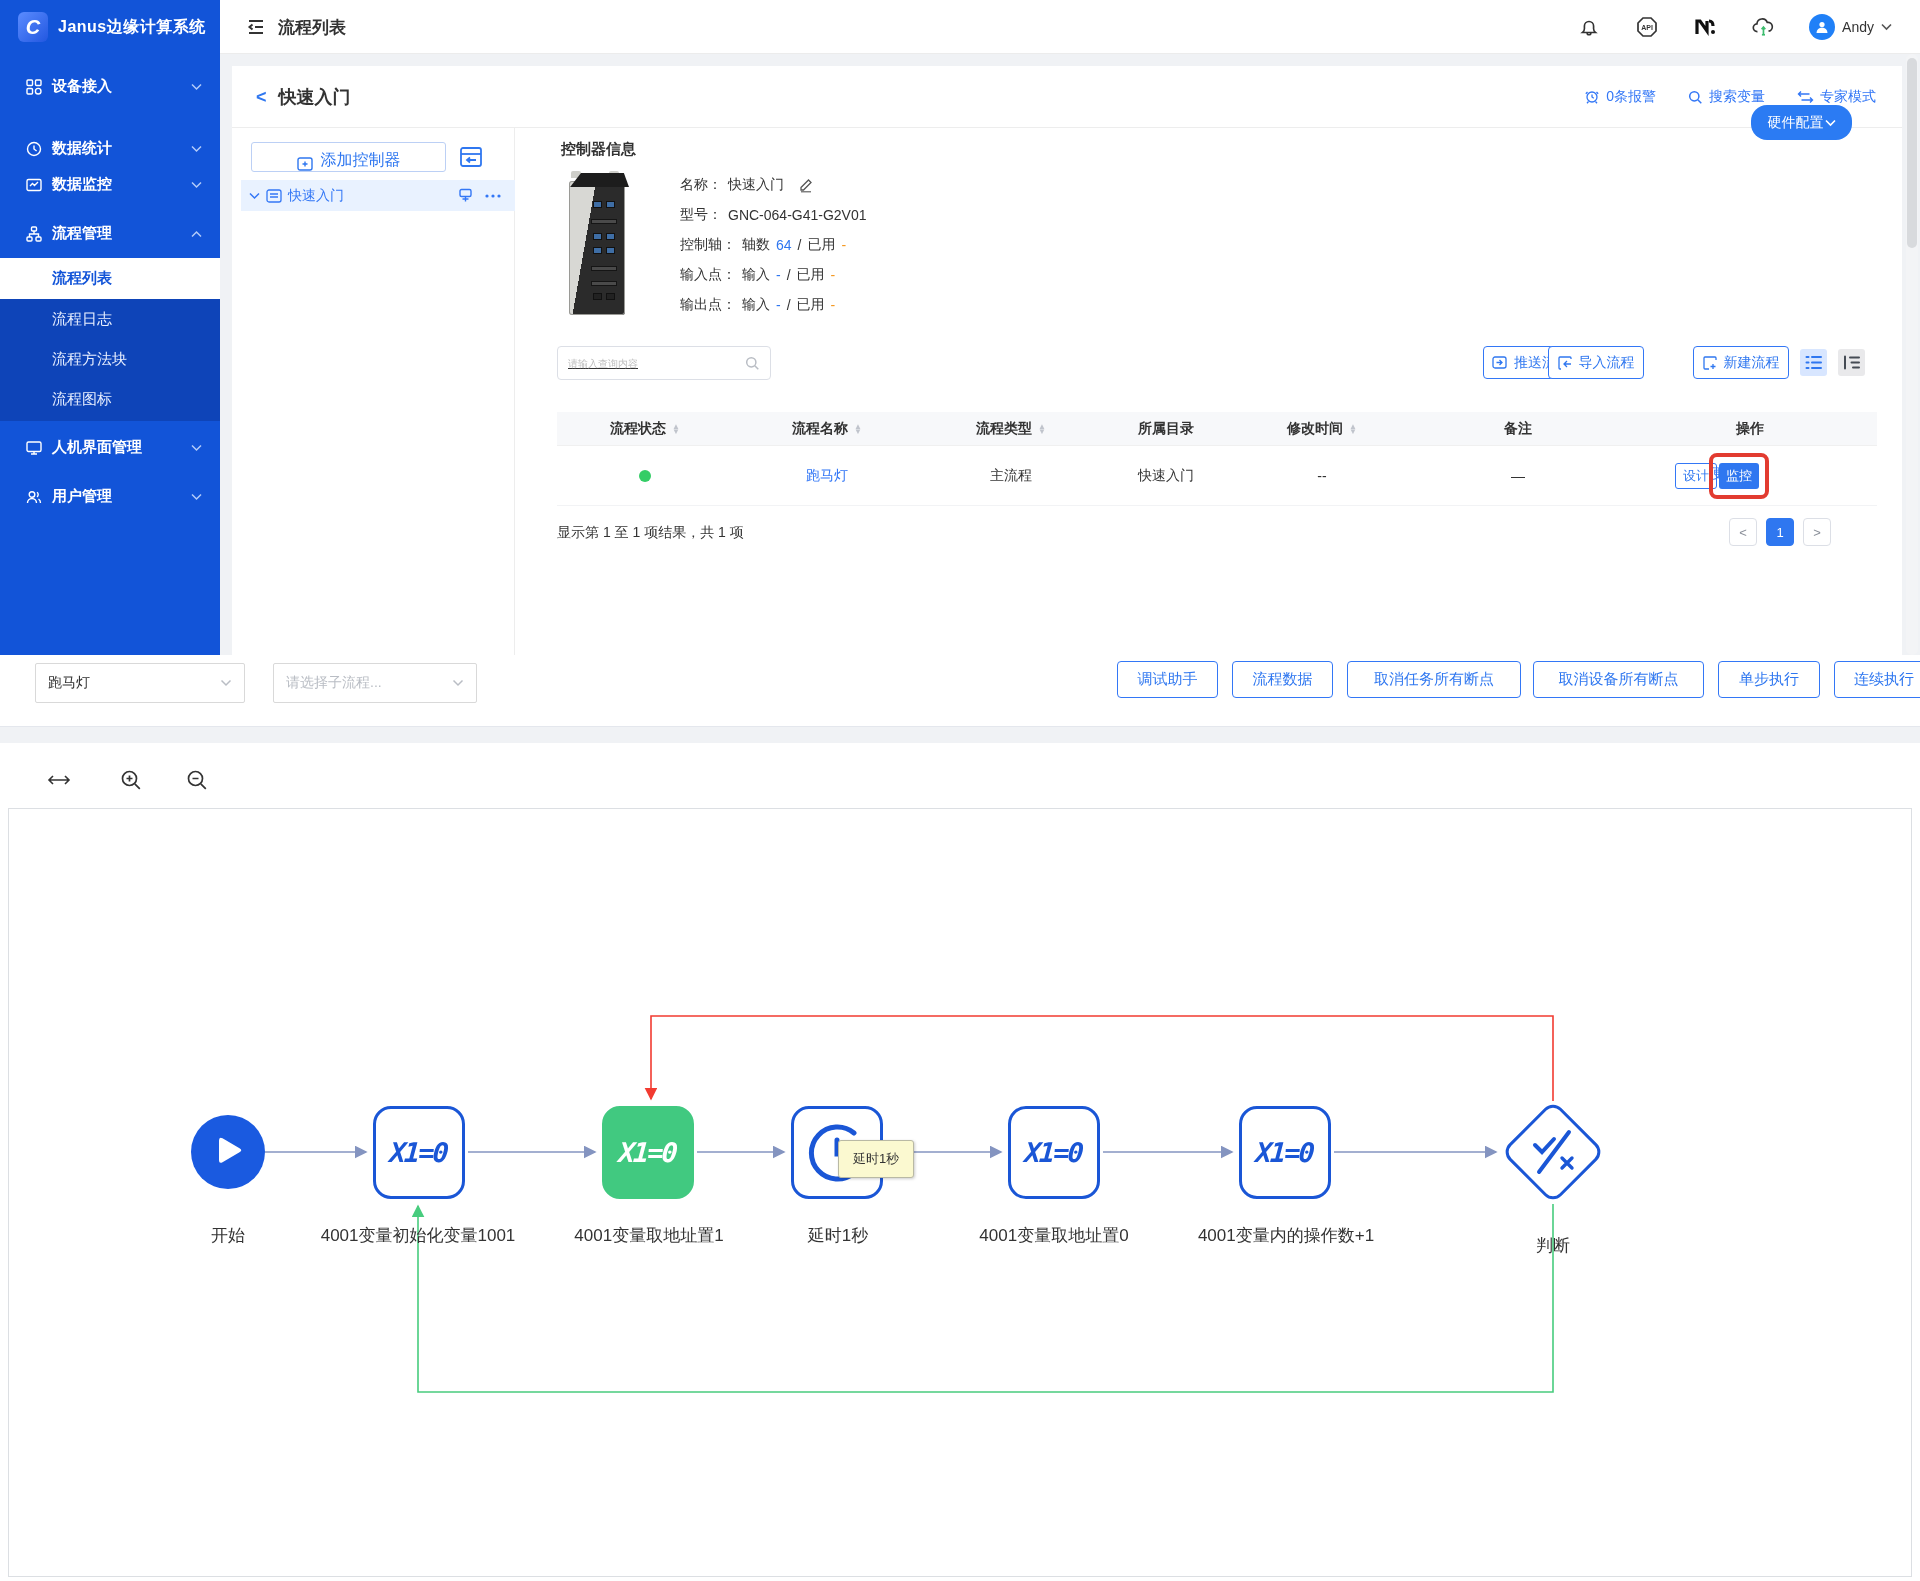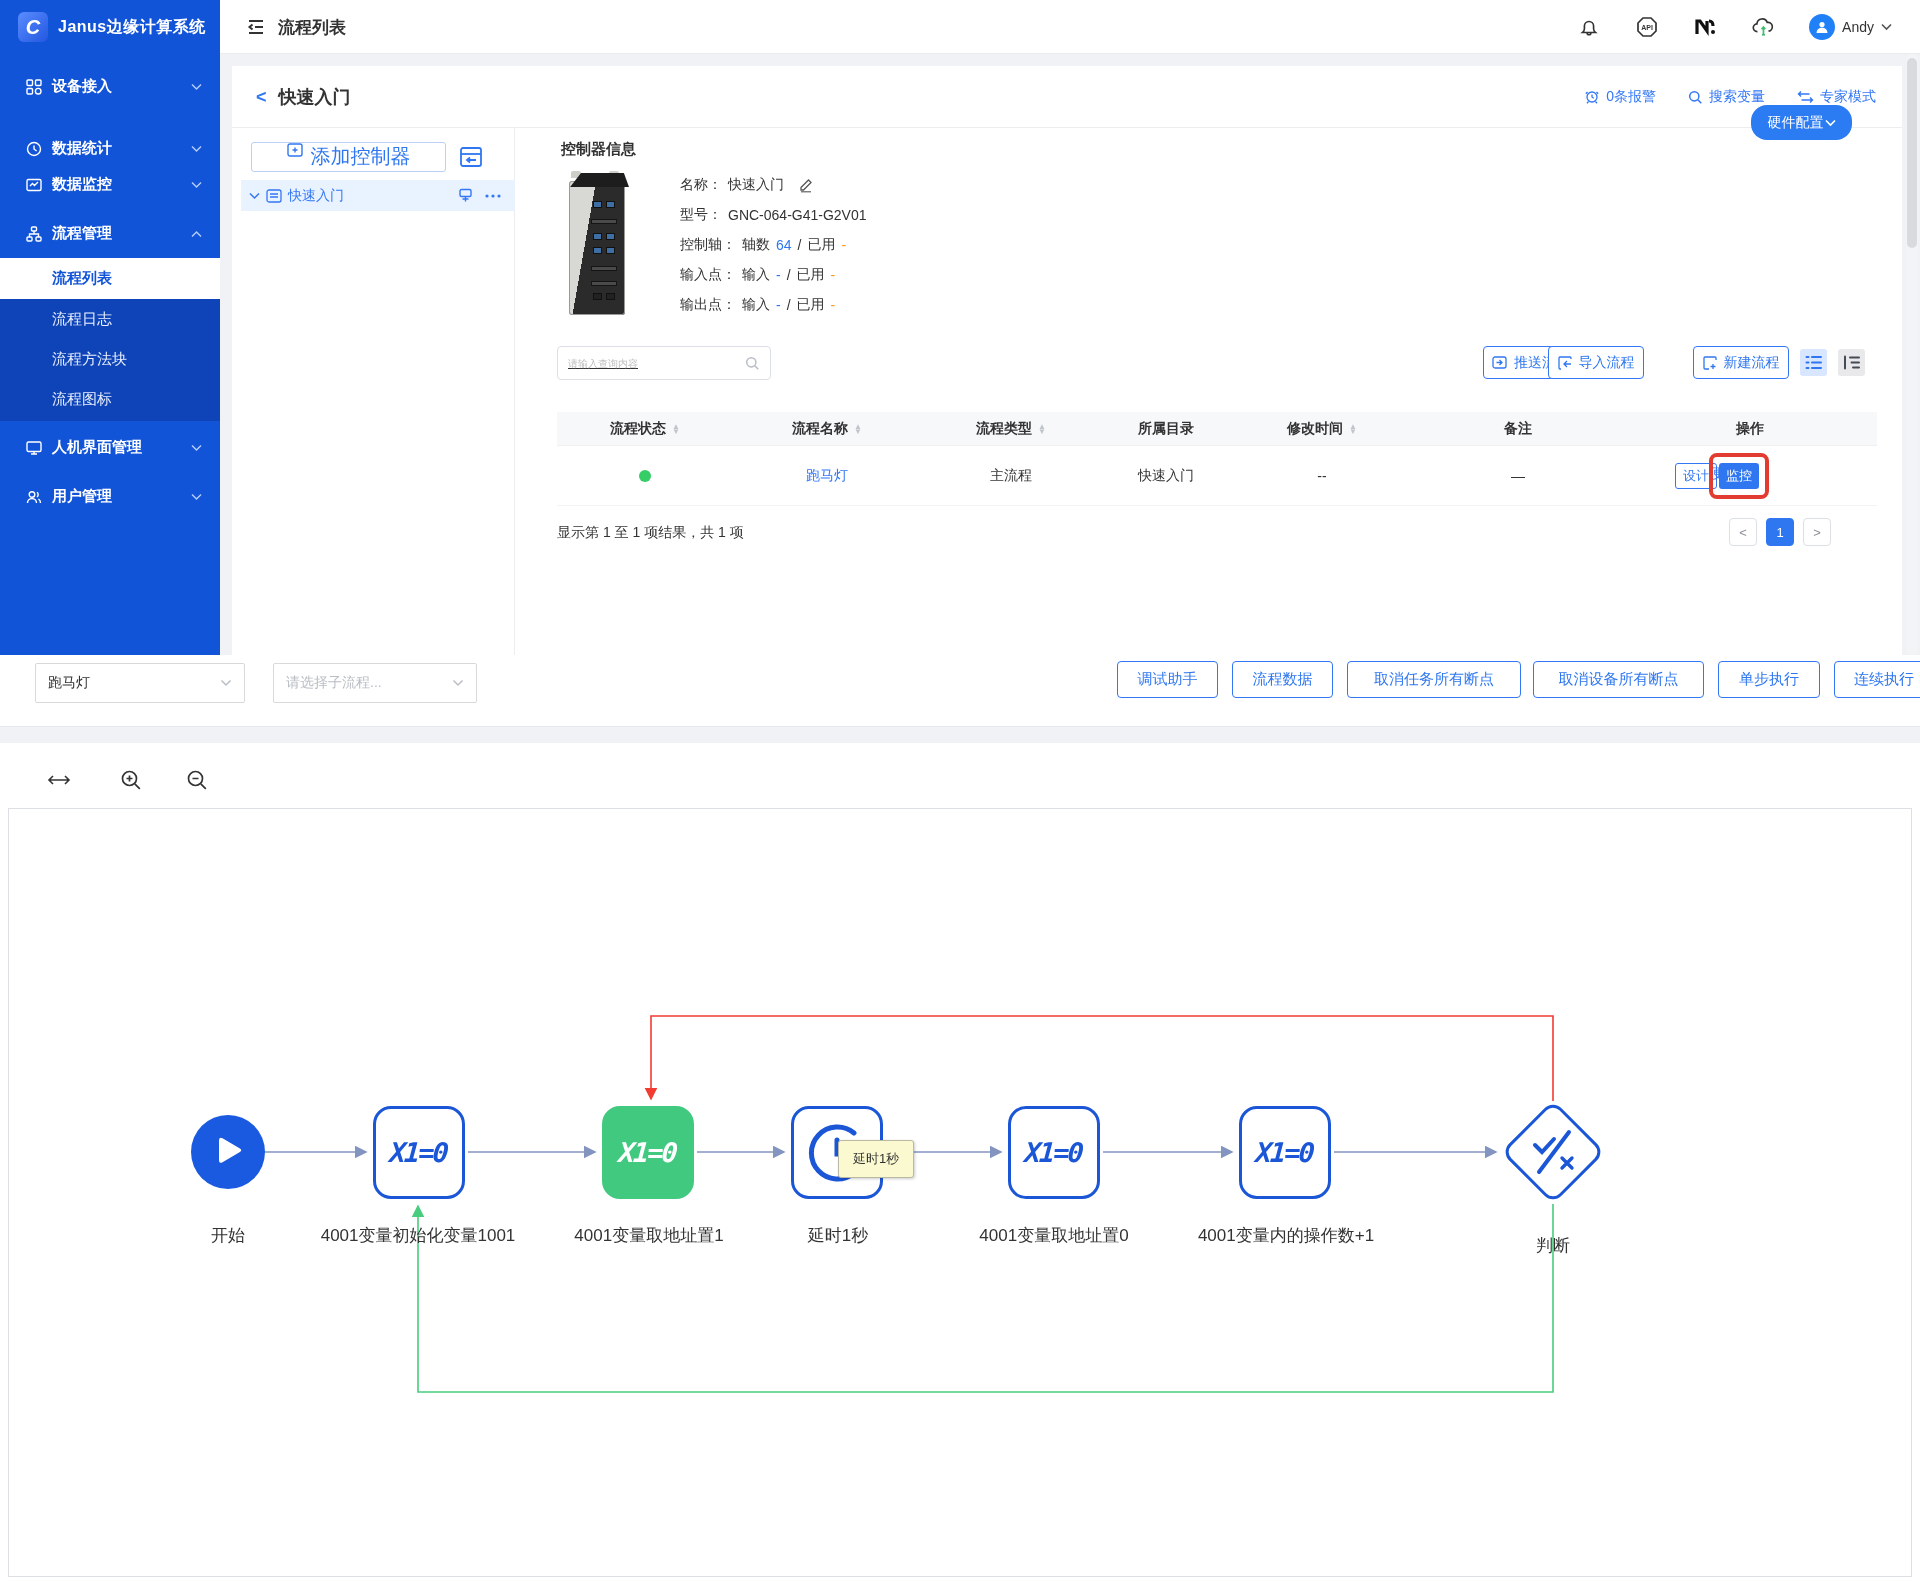--- a/index.html
+++ b/index.html
@@ -36,21 +36,21 @@
   .card { position:absolute; left:232px; top:66px; width:1670px; height:589px; background:#fff; }
   .crumb-row { position:absolute; left:0; top:0; width:1670px; height:62px; border-bottom:1px solid #ededed; }
   .crumb { position:absolute; left:24px; top:0; height:62px; display:flex; align-items:center; gap:12px; cursor:pointer; }
   .crumb .lt { color:#2f77f0; font-size:18px; font-weight:bold; }
   .crumb-title { font-size:18px; font-weight:bold; color:#333; }
   .head-links { position:absolute; right:26px; top:0; height:62px; display:flex; align-items:center; gap:32px; }
   .hlink { display:flex; align-items:center; gap:6px; color:#3377f6; font-size:14px; cursor:pointer; }
 
   
   .tree-panel { position:absolute; left:0; top:62px; width:283px; height:527px; border-right:1px solid #ededed; }
-  .add-ctrl-btn { position:absolute; left:19px; top:14px; width:195px; height:30px; border:1px solid #bcd0f5; border-radius:3px; background:#fff; color:#2f77f0; font-size:20px; display:flex; align-items:flex-start; justify-content:center; gap:8px; cursor:pointer; }
+  .add-ctrl-btn { position:absolute; left:19px; top:14px; width:195px; height:30px; border:1px solid #bcd0f5; border-radius:3px; background:#fff; color:#2f77f0; font-size:16px; display:flex; align-items:flex-end; justify-content:center; gap:8px; cursor:pointer; }
   .panel-fold { position:absolute; left:226px; top:16px; width:26px; height:26px; cursor:pointer; }
   .tree-row { position:absolute; left:9px; top:52px; width:274px; height:31px; background:#e9f2ff; display:flex; align-items:center; color:#3377f6; font-size:14px; cursor:pointer; }
   .tree-row .tchev { margin-left:8px; margin-right:6px; }
   .tree-row .ticons { position:absolute; right:14px; display:flex; gap:12px; align-items:center; }
 
   
   .panel-title { position:absolute; left:329px; top:74px; font-size:15px; font-weight:bold; color:#333; }
   .hw-btn { position:absolute; left:1519px; top:39px; width:101px; height:35px; background:#2b7bf3; border-radius:16px; color:#fff; font-size:14px; display:flex; align-items:center; justify-content:center; gap:1px; cursor:pointer; }
   .device { position:absolute; left:331px; top:105px; width:68px; height:147px; }
   .dev-body { position:absolute; left:6px; top:10px; width:56px; height:134px; background:linear-gradient(100deg,#d8d8d4 0 34%,#2b2b2b 34% 100%); border-radius:3px; box-shadow:inset 0 0 0 1px #9a9a96; }

